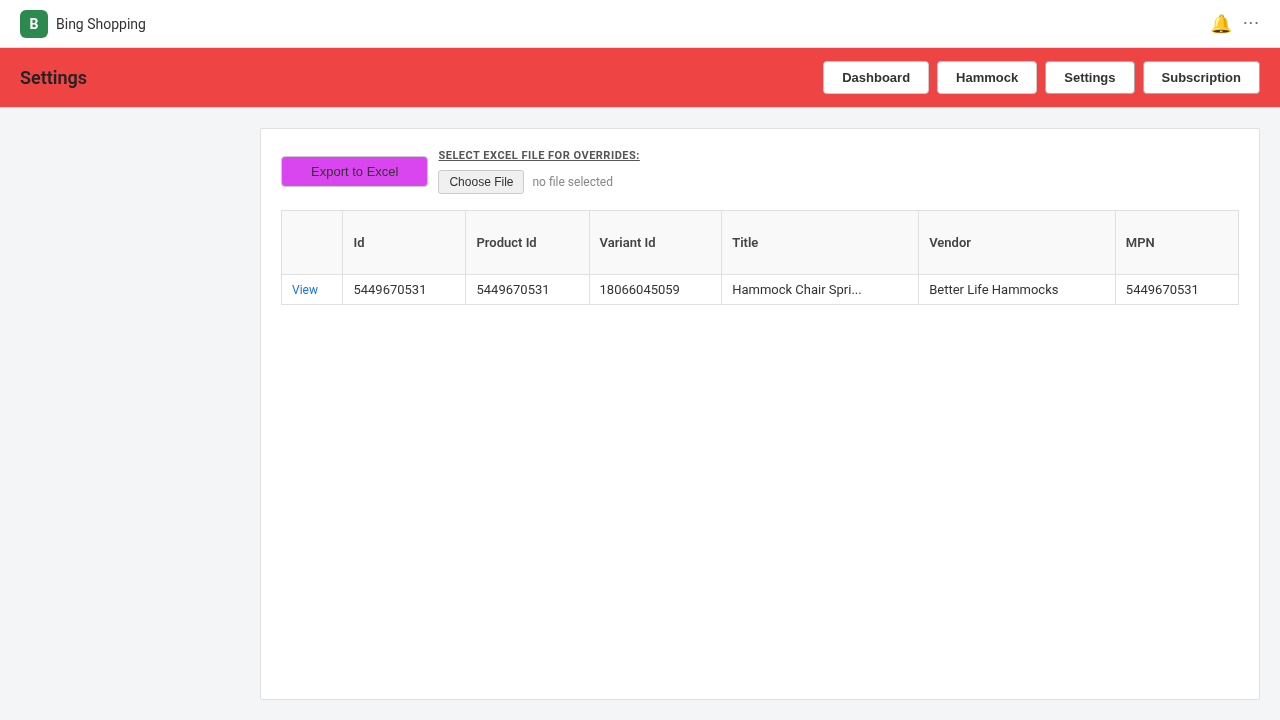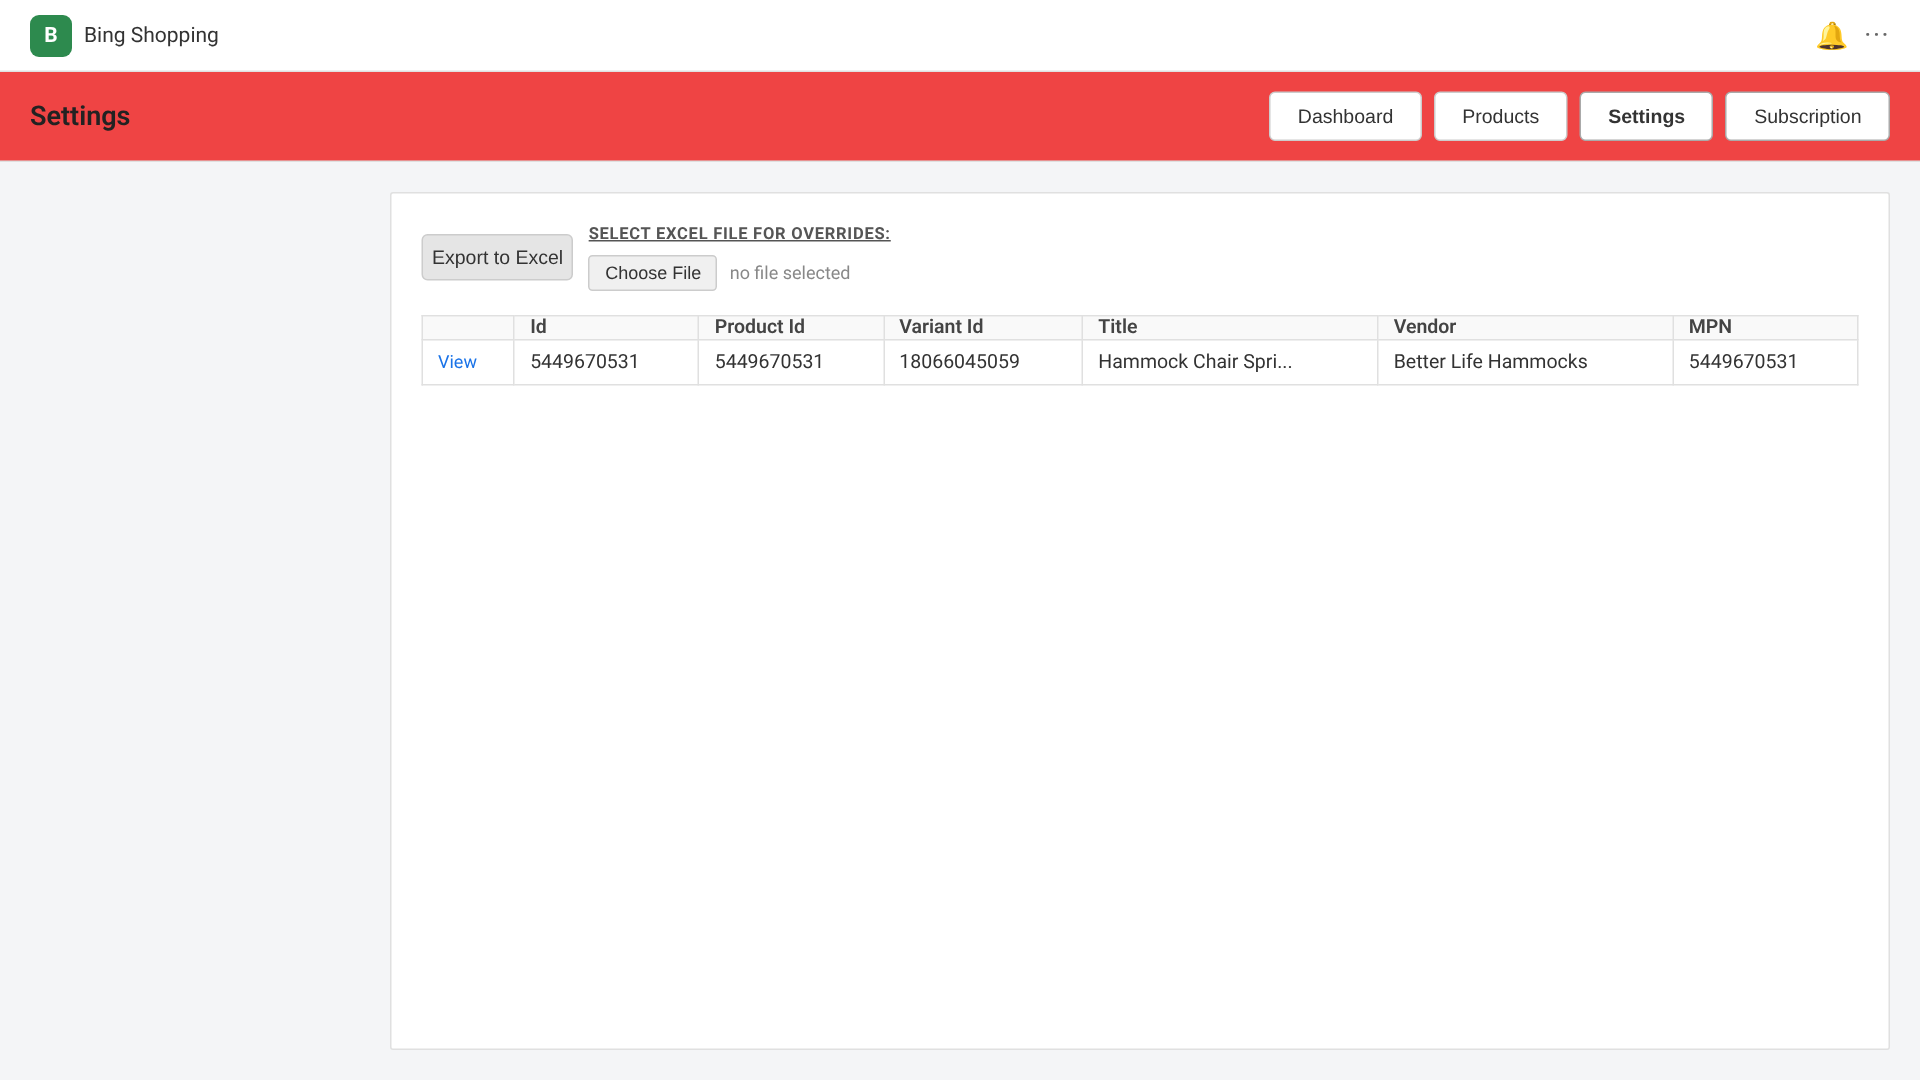--- a/index.html
+++ b/index.html
@@ -79,21 +79,21 @@
       gap: 8px;
     }
     .nav-btn {
       padding: 8px 18px;
       border: 1px solid #ccc;
       border-radius: 4px;
       background: #fff;
       color: #333;
       font-size: 13px;
       cursor: pointer;
-      font-weight: 400;
+      font-weight: 700;
     }
     .nav-btn.active {
       background: #fff;
       border-color: #aaa;
       font-weight: 600;
     }
     .nav-btn.prominent {
       background: #fff;
       border-color: #aaa;
     }
@@ -125,24 +125,24 @@
 
     
     .toolbar {
       display: flex;
       align-items: center;
       gap: 10px;
       margin-bottom: 16px;
       flex-wrap: wrap;
     }
     .toolbar-btn {
-      padding: 7px 6px;
+      padding: 7px 29px;
       border: 1px solid #ccc;
       border-radius: 4px;
-      background: #e5e5e5;
+      background: #d946ef;
       color: #333;
       font-size: 13px;
       cursor: pointer;
     }
     .file-label {
       font-size: 11px;
       font-weight: 700;
       color: #555;
       text-transform: uppercase;
       letter-spacing: 0.5px;
@@ -170,21 +170,21 @@
 
     
     .data-table {
       width: 100%;
       border-collapse: collapse;
       font-size: 13px;
     }
     .data-table th {
       background: #f9f9f9;
       border: 1px solid #e0e0e0;
-      padding: 0 10px;
+      padding: 24px 10px;
       text-align: left;
       font-weight: 600;
       color: #444;
     }
     .data-table td {
       border: 1px solid #e0e0e0;
       padding: 7px 10px;
       color: #333;
     }
     .data-table tr:nth-child(even) td {
@@ -215,21 +215,21 @@
   <div class="topbar-right">
     <span class="bell-icon">🔔</span>
     <span class="more-icon">···</span>
   </div>
 </div>
 
 <div class="navbar">
   <span class="page-title">Settings</span>
   <div class="nav-buttons">
     <button class="nav-btn">Dashboard</button>
-    <button class="nav-btn">Products</button>
+    <button class="nav-btn">Hammock</button>
     <button class="nav-btn active">Settings</button>
     <button class="nav-btn prominent">Subscription</button>
   </div>
 </div>
 
 <div class="main">
   <div class="sidebar"></div>
   <div class="content">
 
     <div class="toolbar">

